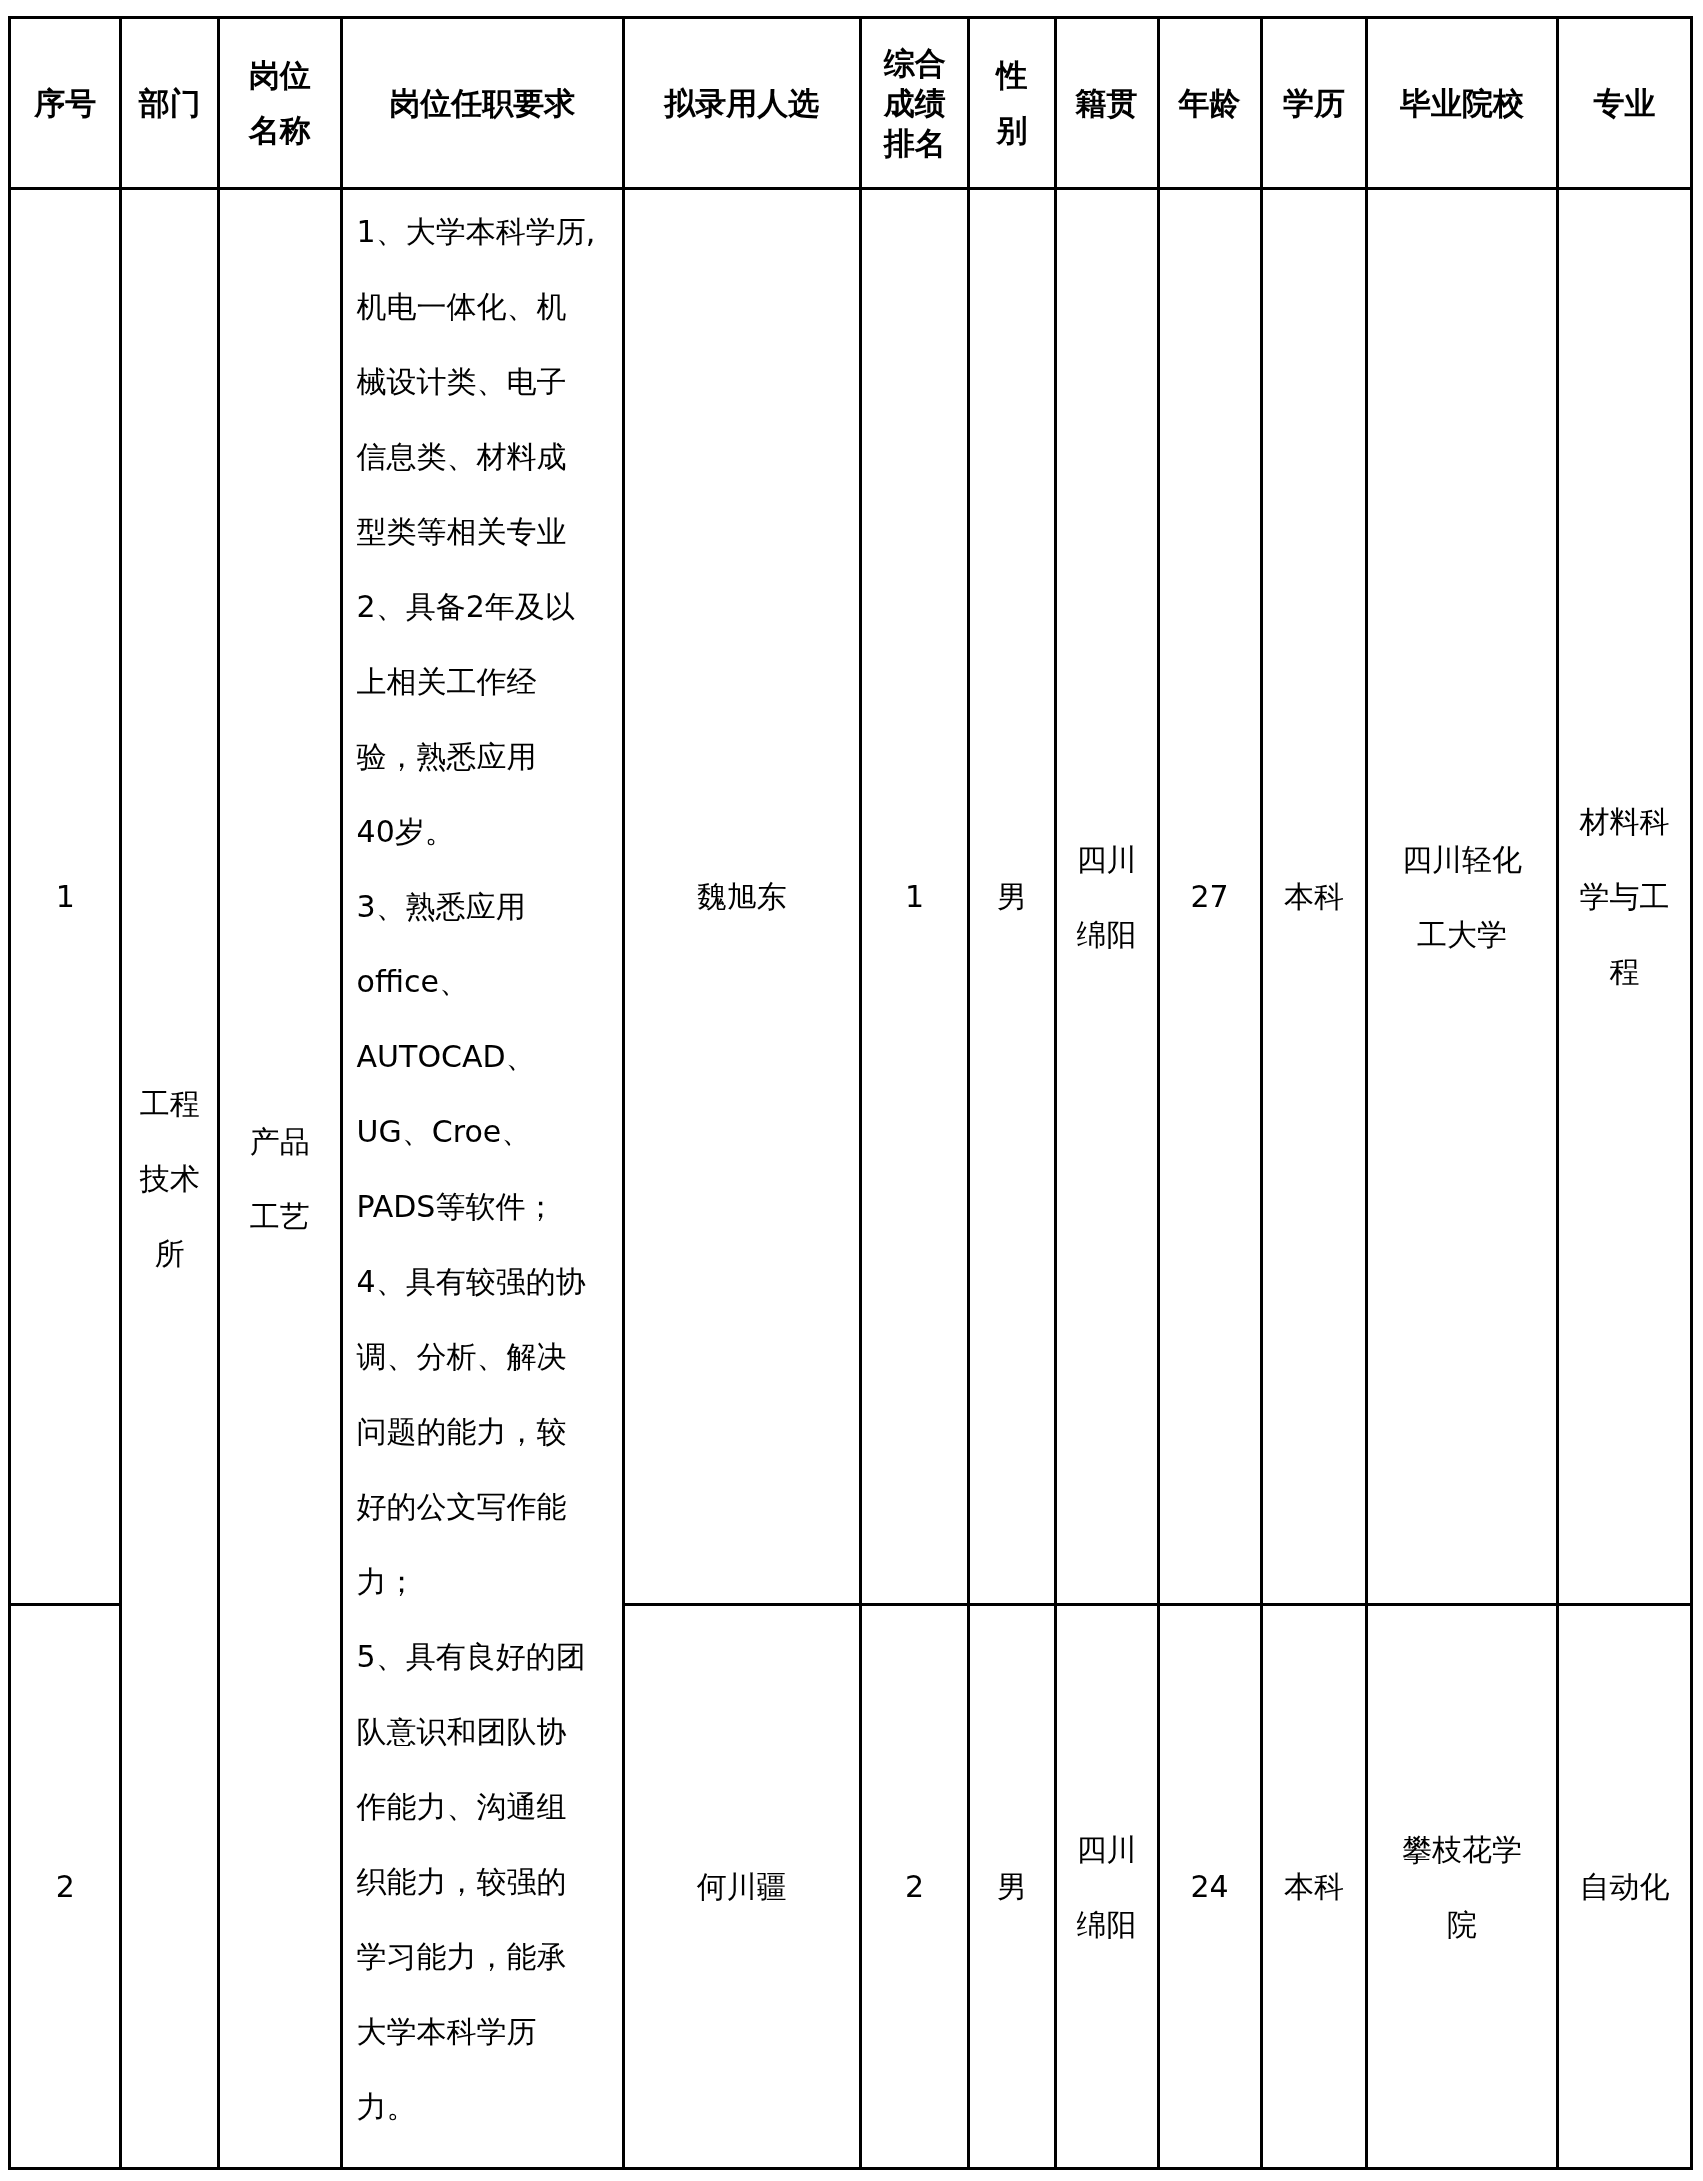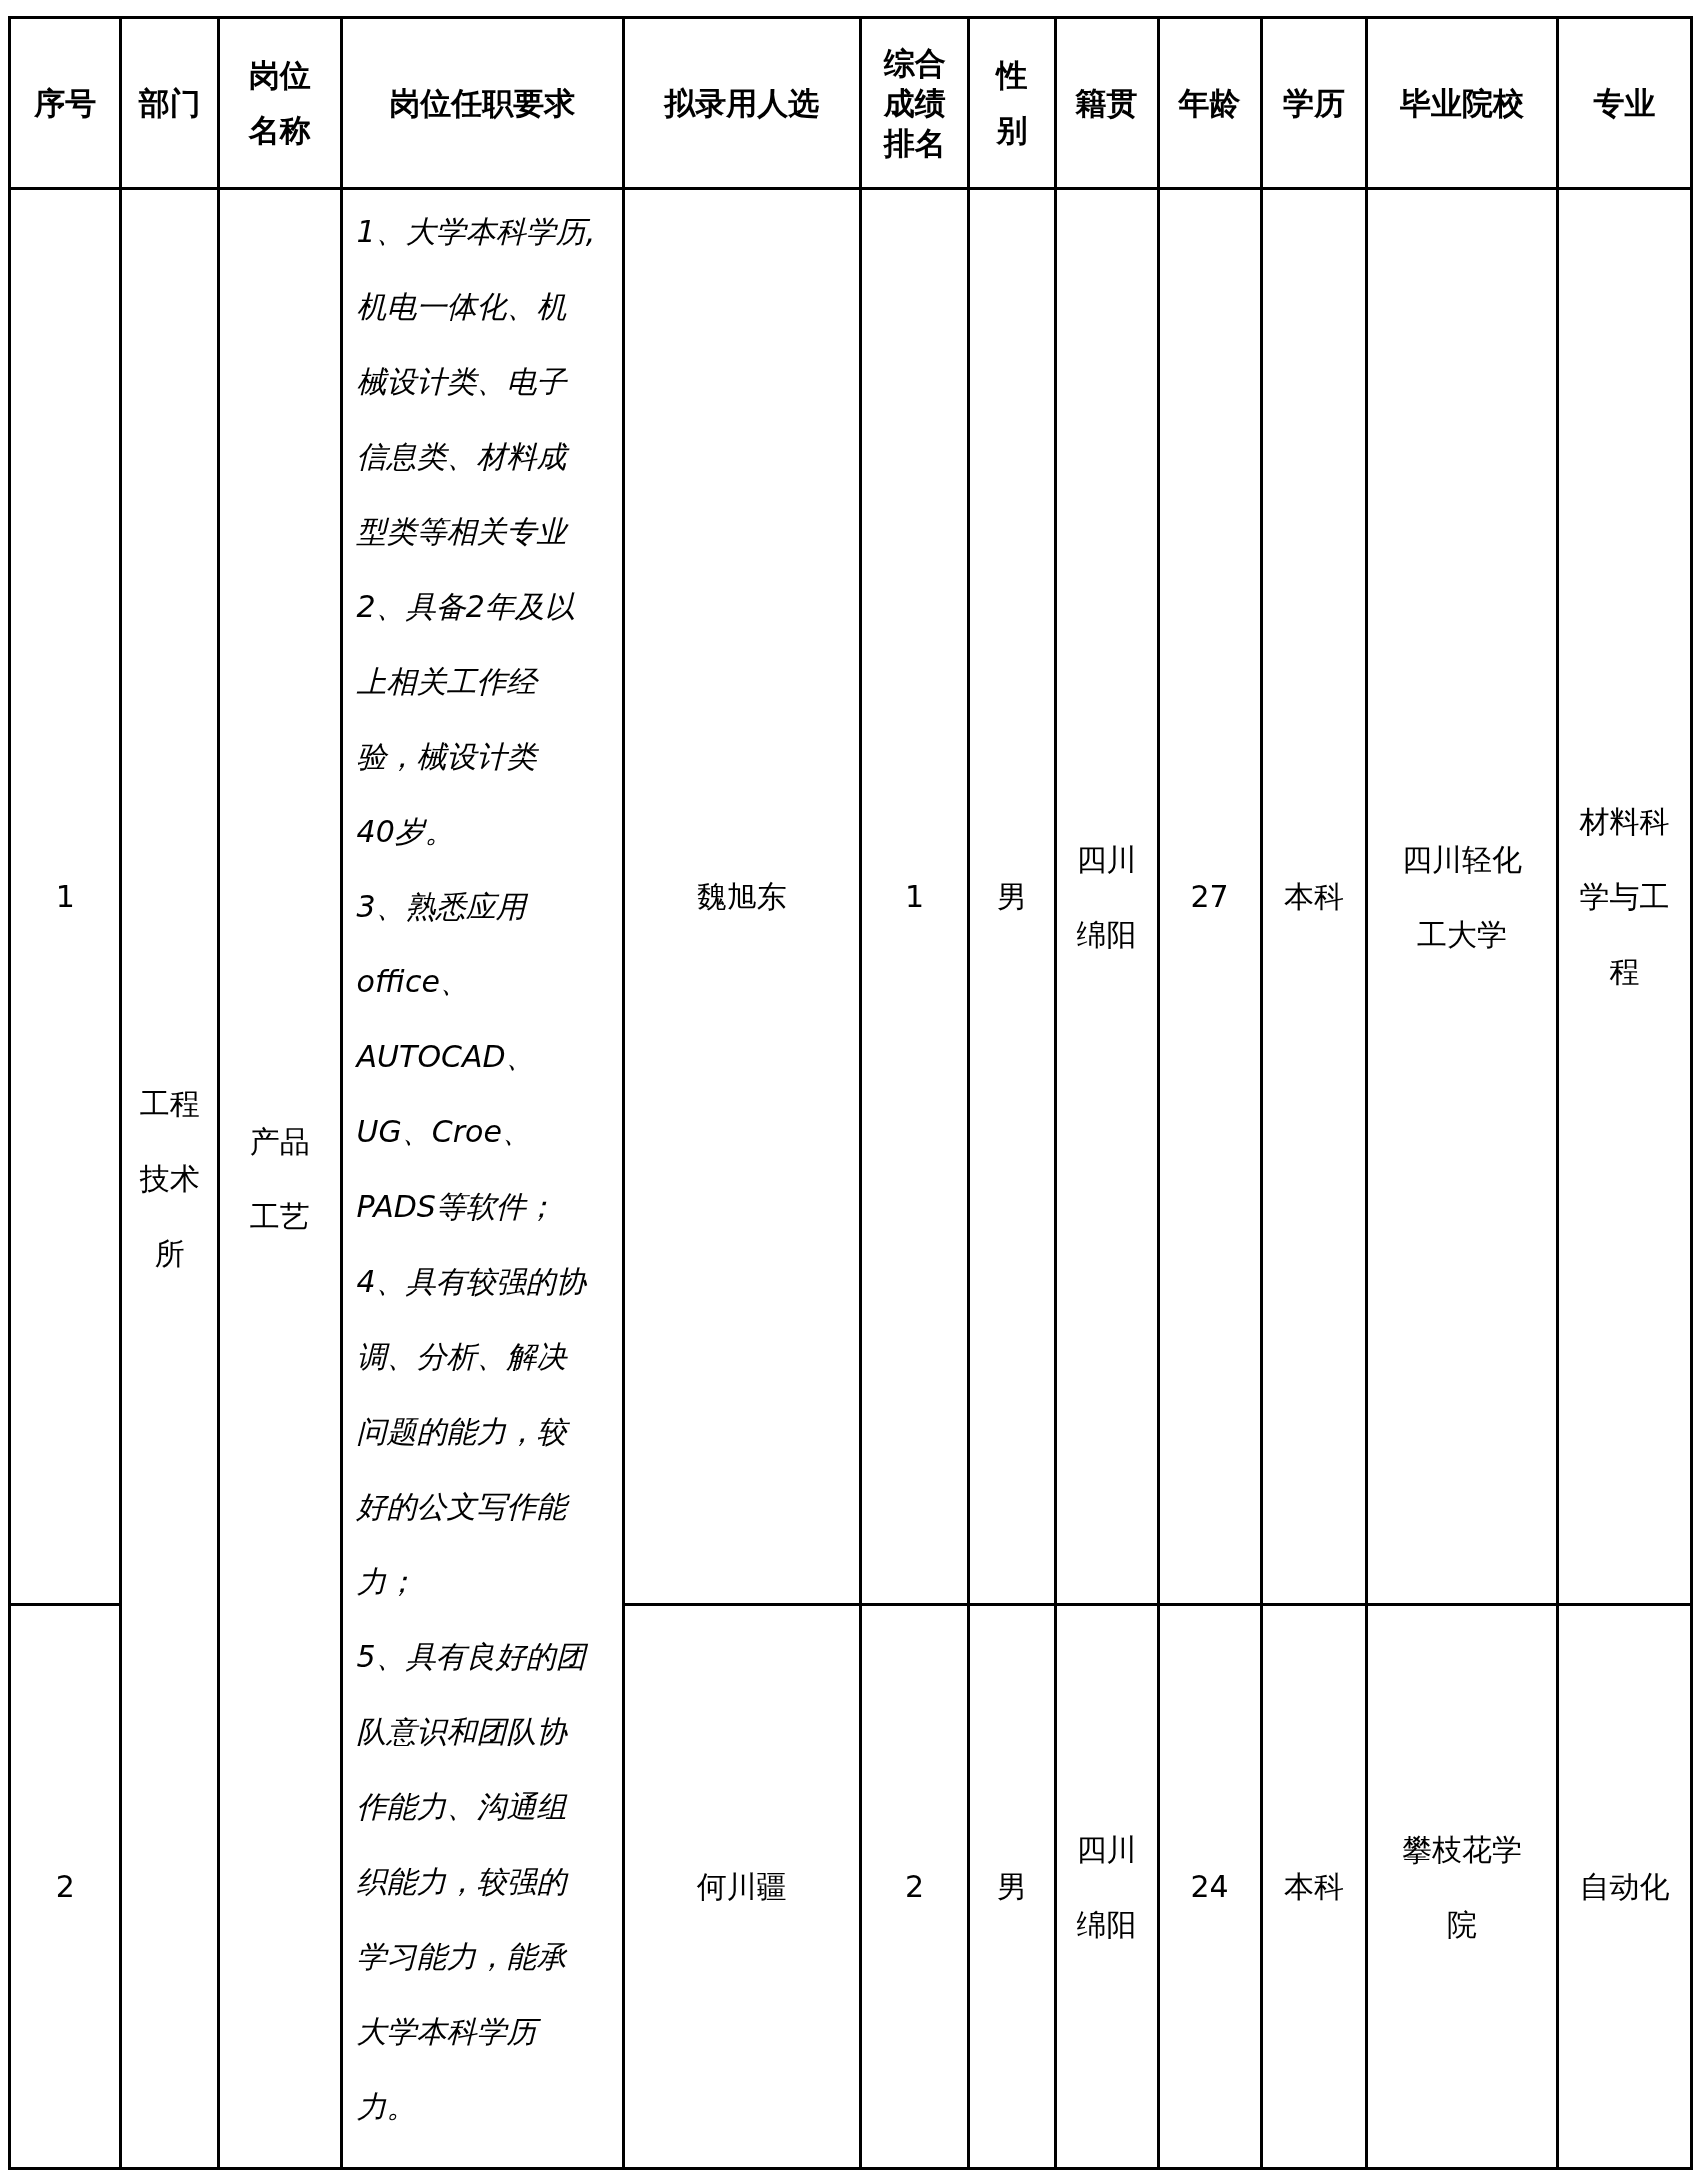--- a/index.html
+++ b/index.html
@@ -39,21 +39,21 @@
     table.recruit td.req {
       text-align: left;
       vertical-align: top;
       padding: 4px 8px 0 14px;
       line-height: 75px;
       font-size: 30px;
     }
     table.recruit td.stack {
       line-height: 75px;
     }
-    .req-line { display: block; white-space: nowrap; font-style: italic; }
+    .req-line { display: block; white-space: nowrap; }
     .stack-line { display: block; }
   </style>
 </head>
 <body>
 
 <table class="recruit">
   <colgroup>
     <col style="width:79px">
     <col style="width:69px">
     <col style="width:87px">
@@ -106,21 +106,21 @@
         <span class="stack-line">工艺</span>
       </td>
       <td class="req" rowspan="2">
         <span class="req-line">1、大学本科学历,</span>
         <span class="req-line">机电一体化、机</span>
         <span class="req-line">械设计类、电子</span>
         <span class="req-line">信息类、材料成</span>
         <span class="req-line">型类等相关专业</span>
         <span class="req-line">2、具备2年及以</span>
         <span class="req-line">上相关工作经</span>
-        <span class="req-line">验，械设计类</span>
+        <span class="req-line">验，熟悉应用</span>
         <span class="req-line">40岁。</span>
         <span class="req-line">3、熟悉应用</span>
         <span class="req-line">office、</span>
         <span class="req-line">AUTOCAD、</span>
         <span class="req-line">UG、Croe、</span>
         <span class="req-line">PADS等软件；</span>
         <span class="req-line">4、具有较强的协</span>
         <span class="req-line">调、分析、解决</span>
         <span class="req-line">问题的能力，较</span>
         <span class="req-line">好的公文写作能</span>

